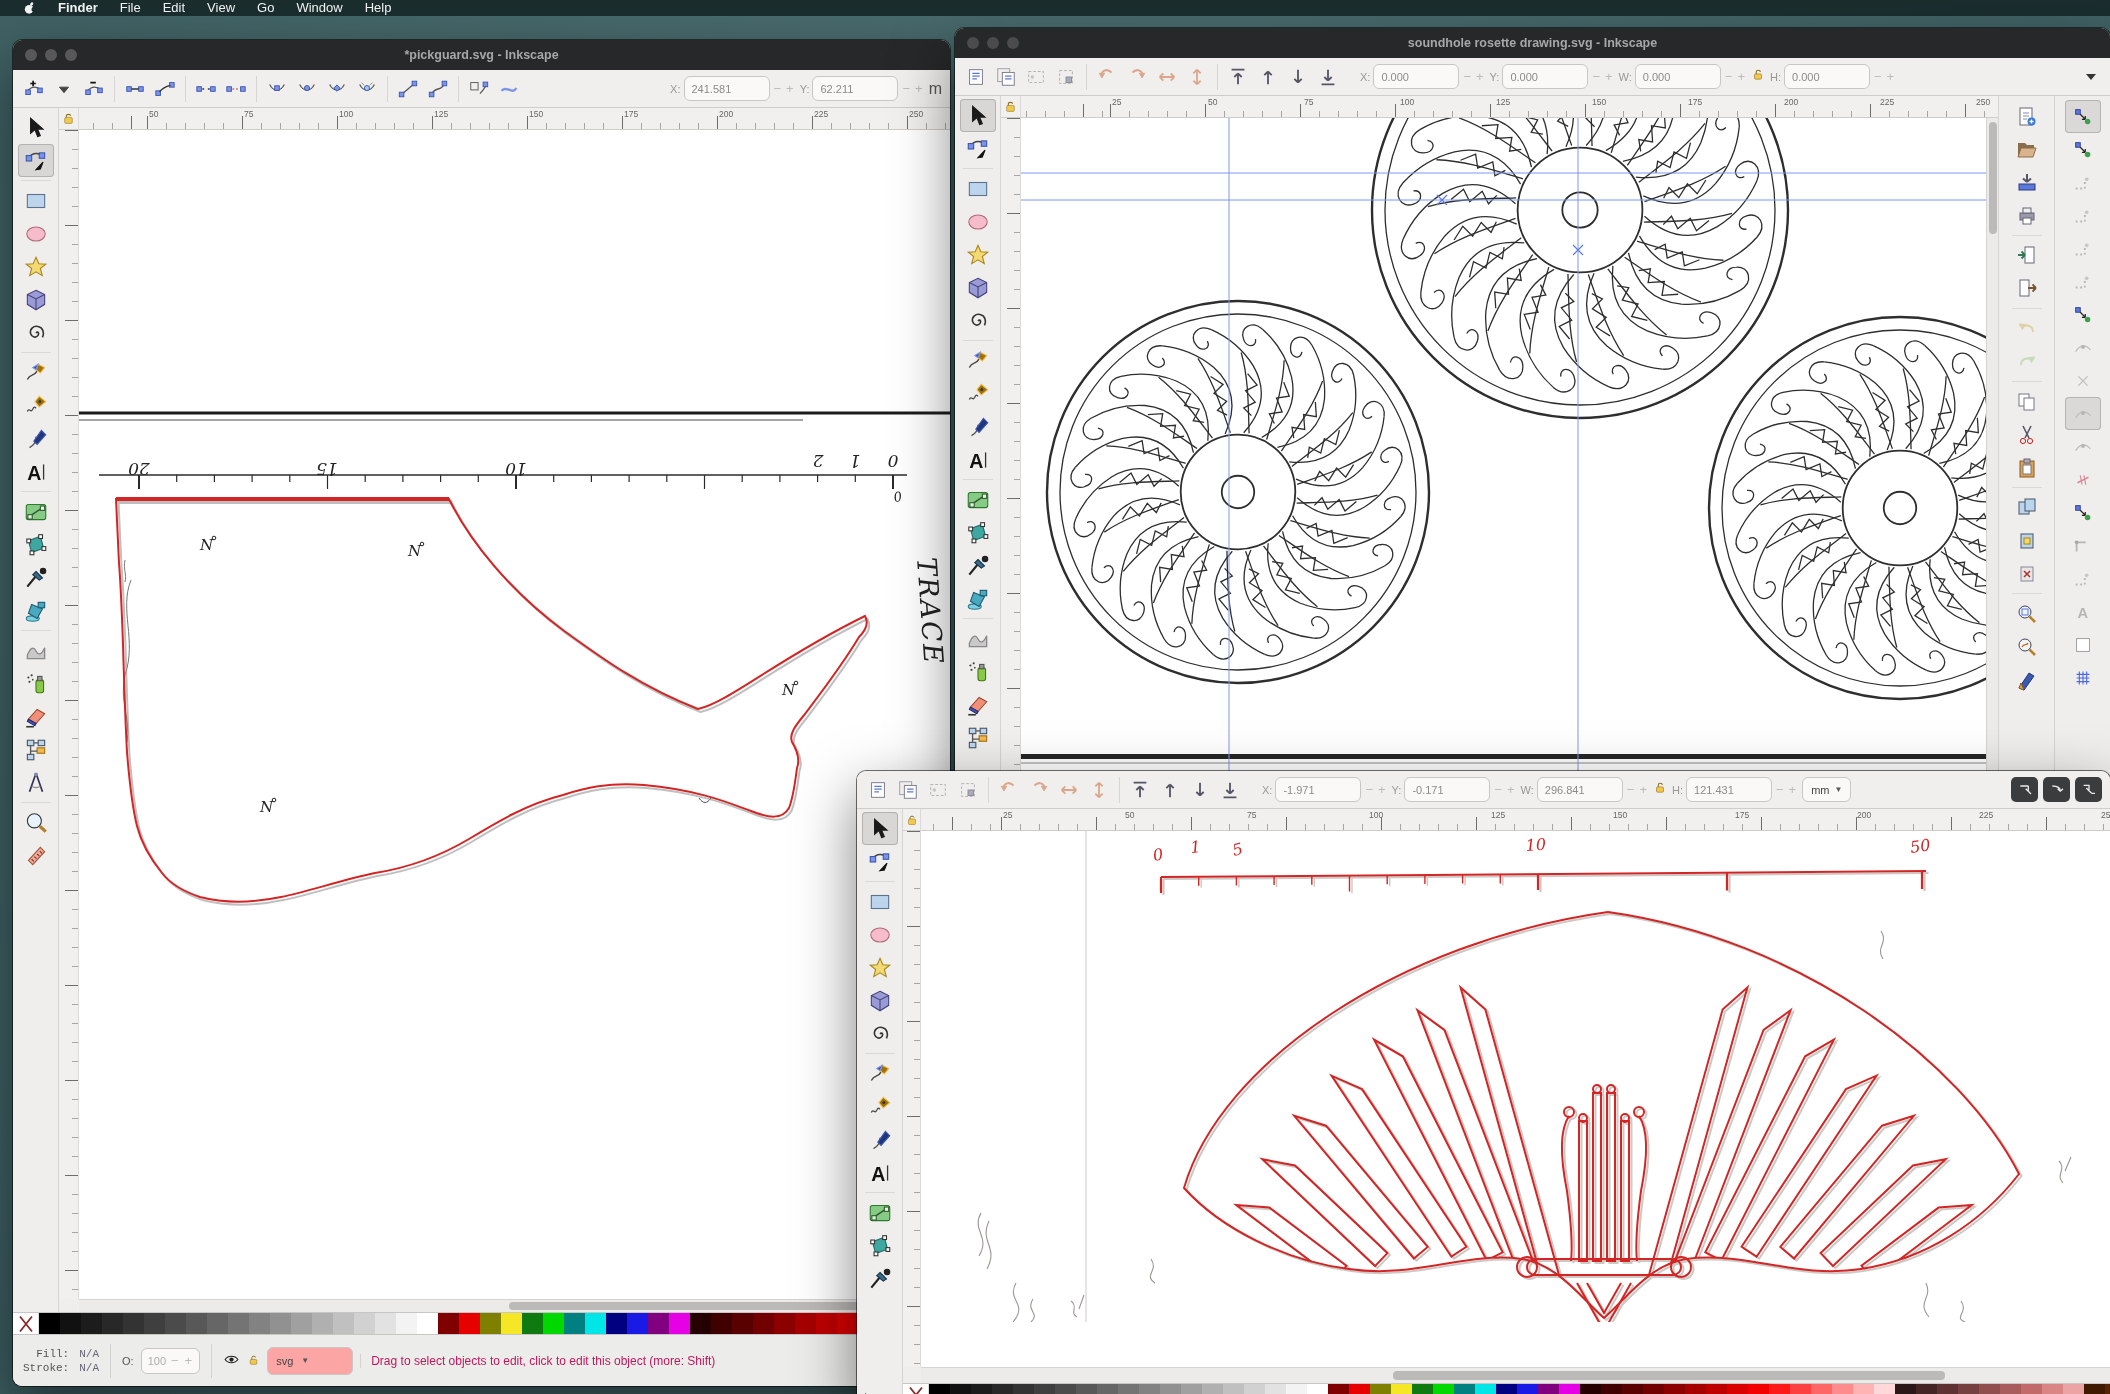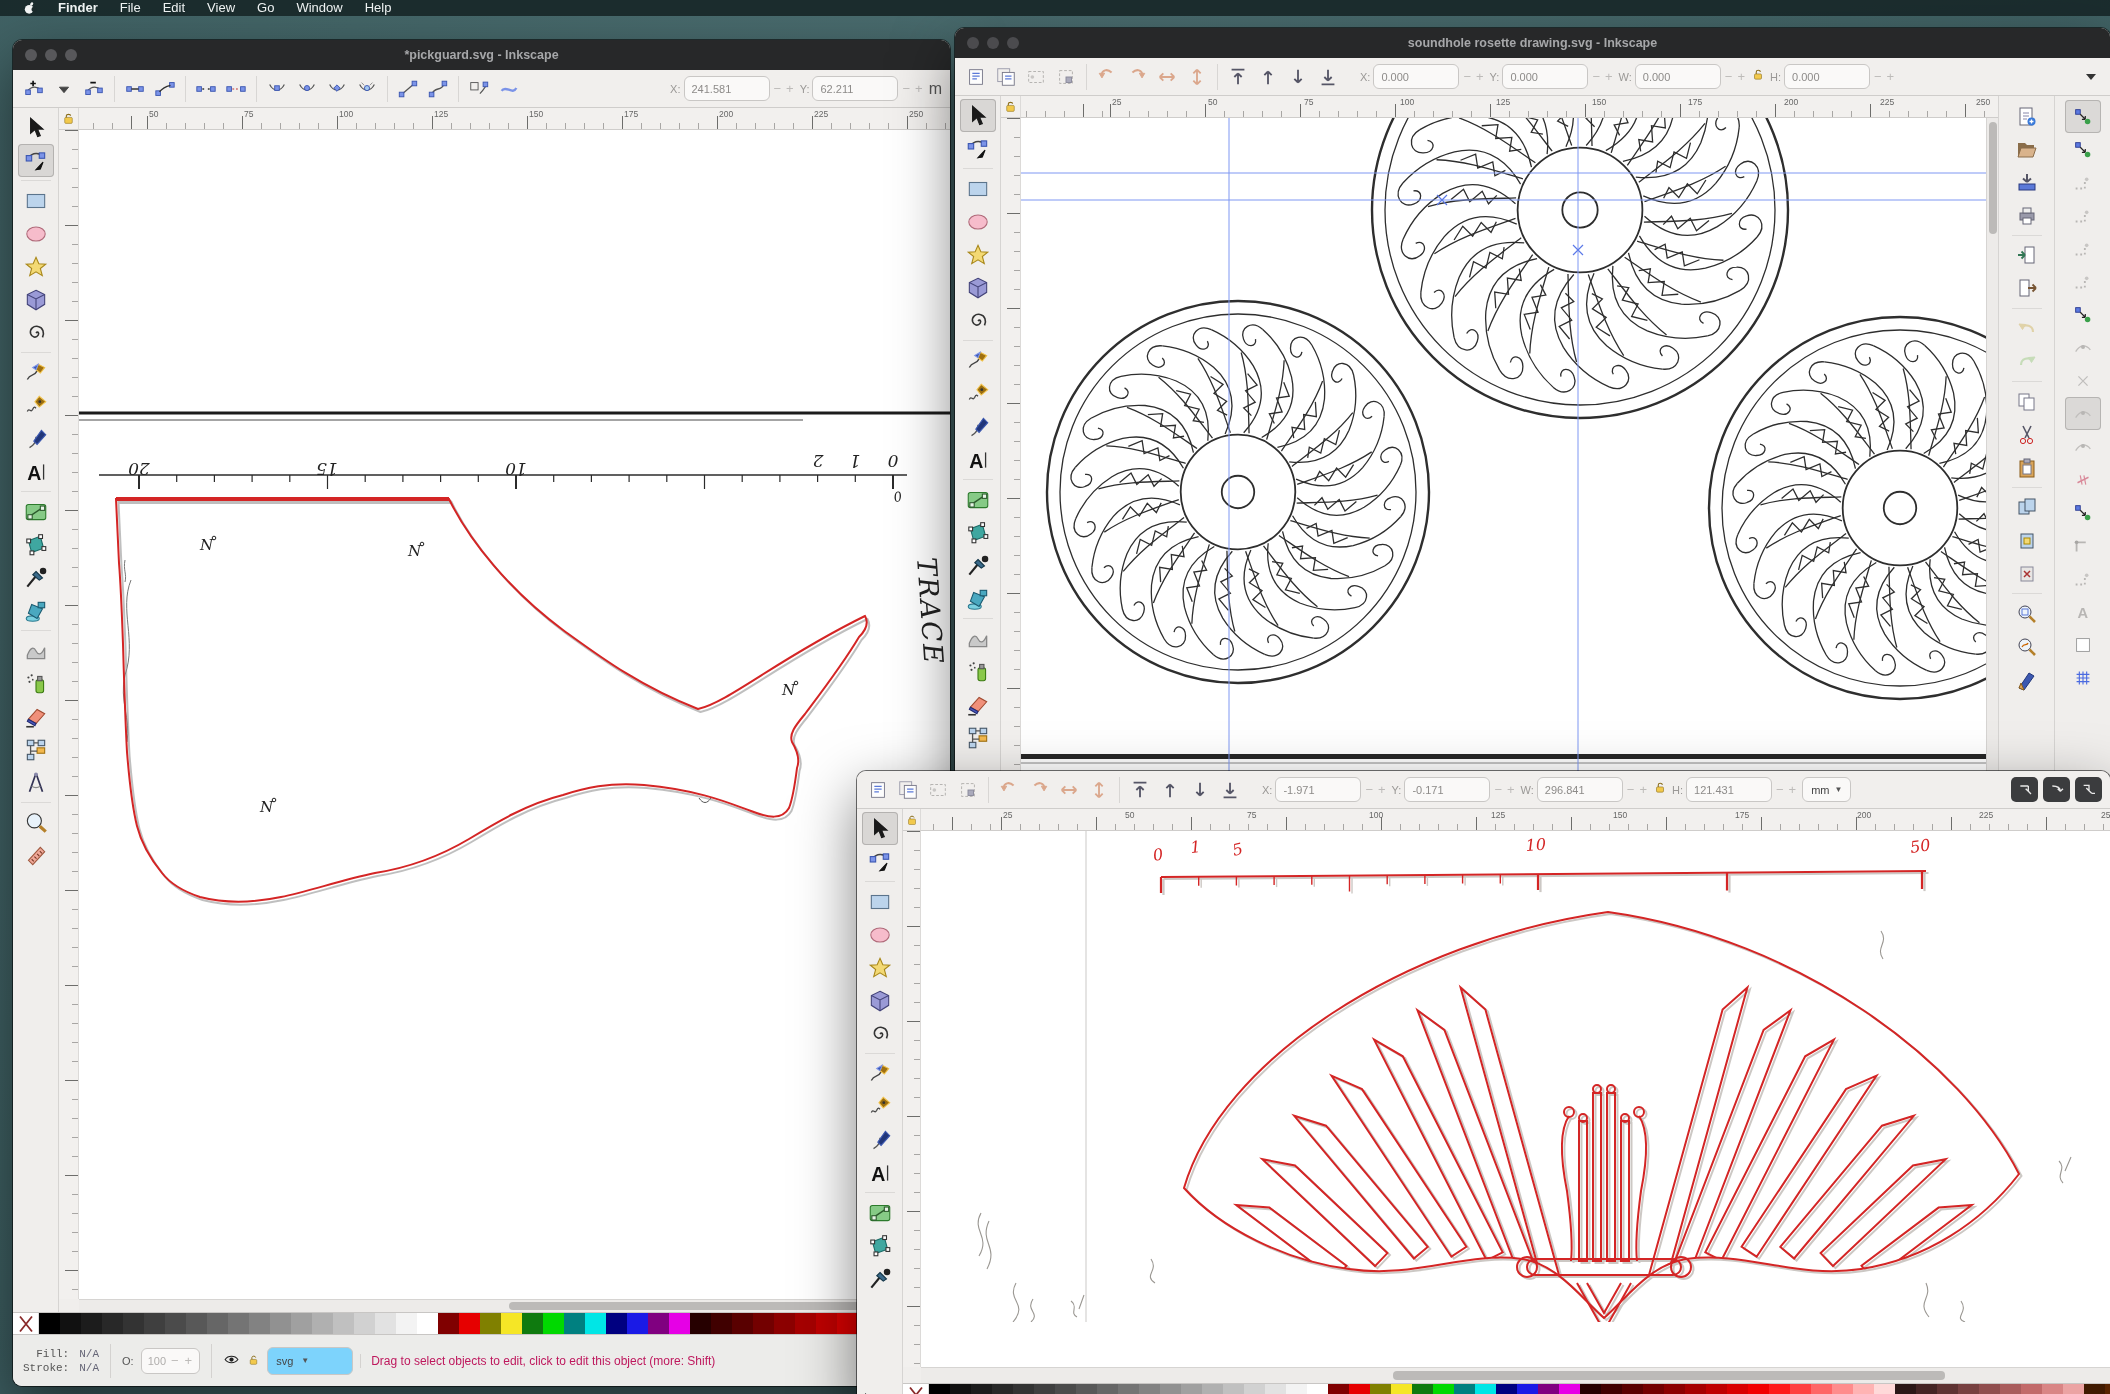--- a/index.html
+++ b/index.html
@@ -63,21 +63,21 @@
   .swx{width:26px;height:22px;background:#fff;border-right:1px solid #ddd;flex:none;display:flex;align-items:center;justify-content:center;}
   .sw{width:21px;height:22px;flex:none;}
   .statusbar{height:52px;background:#ececea;border-top:1px solid #c8c6c4;display:flex;align-items:center;
     font-size:11.5px;color:#333;gap:7px;padding:0 10px;flex:none;}
   .fs-grid{display:grid;grid-template-columns:auto auto;column-gap:10px;row-gap:2px;font-size:11px;font-family:Liberation Mono, monospace;}
   .fs-grid .l{color:#555;text-align:right;}
   .fs-grid .v{color:#667;}
   .sb-sep{width:1px;height:34px;background:#d4d2d0;margin:0 4px;}
   .obox{background:#faf9f8;border:1px solid #c9c7c5;border-radius:6px;height:26px;display:flex;align-items:center;
     padding:0 6px;font-size:11px;color:#b0aeac;gap:4px;}
-  .layerbox{background:#7dd3fc;border:1px solid #c9c7c5;border-radius:6px;height:28px;display:flex;align-items:center;
+  .layerbox{background:#fca5a5;border:1px solid #c9c7c5;border-radius:6px;height:28px;display:flex;align-items:center;
     padding:0 8px;font-size:11px;color:#444;gap:8px;min-width:86px;}
   .msg{font-size:12px;color:#be185d;border-left:1px solid #d4d2d0;padding-left:10px;white-space:nowrap;overflow:hidden;}
   .cmdbar{width:56px;background:#f0eeec;border-left:1px solid #d6d4d2;display:flex;flex-direction:column;
     align-items:center;padding-top:4px;flex:none;overflow:hidden;}
   .snapbar{width:56px;background:#f0eeec;border-left:1px solid #d6d4d2;display:flex;flex-direction:column;
     align-items:center;padding-top:4px;flex:none;overflow:hidden;}
   .cmd{width:36px;height:33px;display:flex;align-items:center;justify-content:center;flex:none;border-radius:4px;}
   .cmd.active{background:#dbd9d7;box-shadow:inset 0 0 0 1px #b6b4b2;}
   .col-sep{width:30px;height:1px;background:#dbd9d7;margin:3px 0;flex:none;}
   .expander{position:absolute;bottom:6px;left:8px;width:0;height:0;border-top:6px solid transparent;

